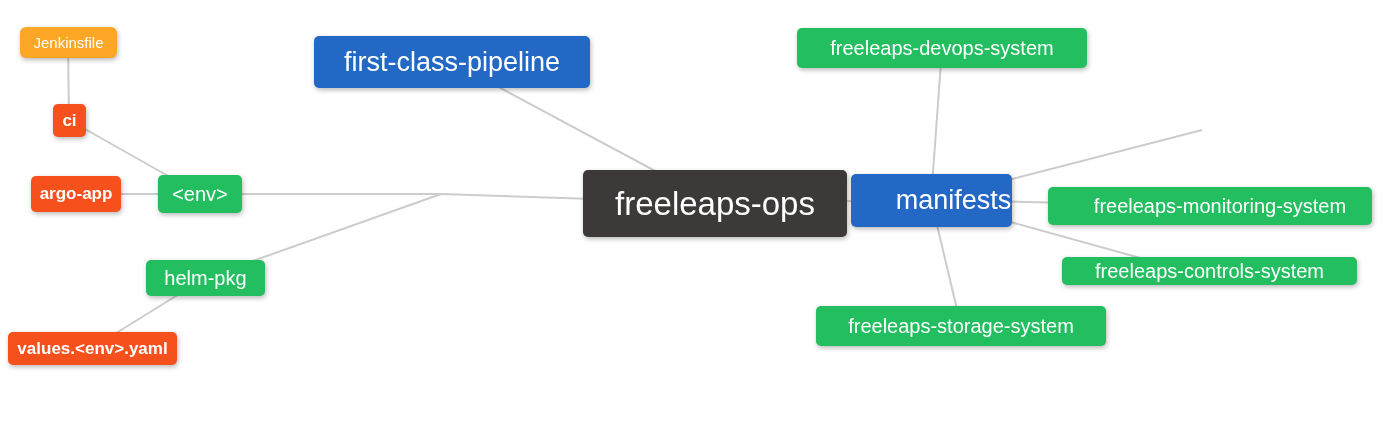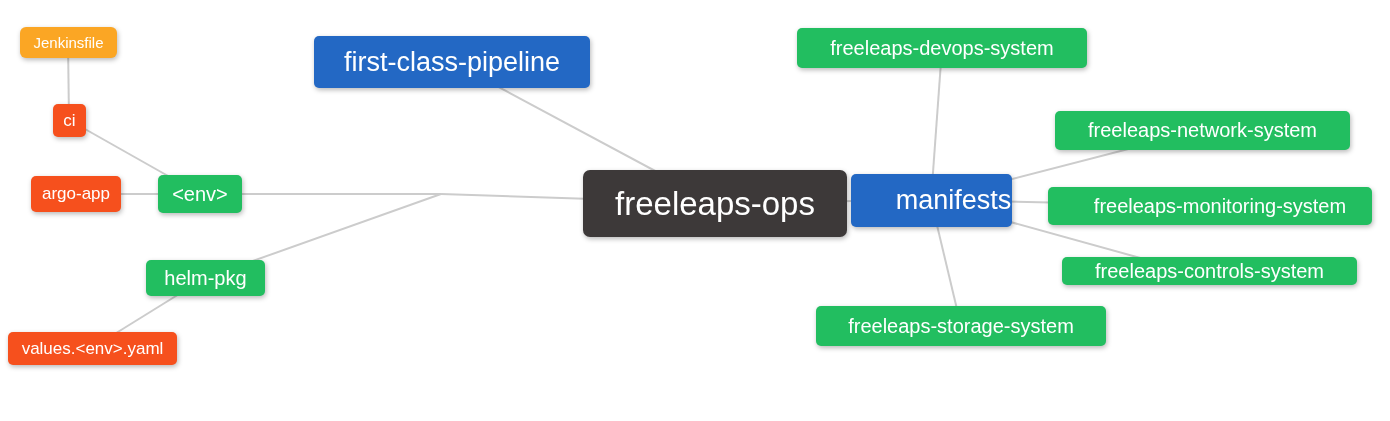--- a/index.html
+++ b/index.html
@@ -35,23 +35,23 @@
     color: var(--text, #ffffff);
     border-radius: 5px;
     white-space: nowrap;
     box-shadow: 1px 2px 5px rgba(0,0,0,0.28);
     cursor: default;
     box-sizing: border-box;
   }
   .lvl-root { background: var(--root, #3d3939); }
   .lvl-1    { background: var(--level1, #2368c4); }
   .lvl-2    { background: var(--level2, #22be60); }
-  .lvl-3    { background: var(--level3, #f6501d); }
+  .lvl-3    { background: var(--level3, #f6501d); font-weight: bold; }
   .lvl-4    { background: var(--level4, #fba624); border-radius: 6px; }
-  .fs-xl { font-size: 33px; border-radius: 7px; }
+  .fs-xl { font-size: 33px; }
   .fs-lg { font-size: 27px; }
   .fs-md { font-size: 20px; }
   .fs-sm { font-size: 17px; }
   .fs-xs { font-size: 15px; }
 </style>
 </head>
 <body>
 
 <div class="canvas">
 
@@ -75,18 +75,17 @@
   <div class="node lvl-4 fs-xs" style="left:20px;  top:27px;  width:97px;  height:31px;">Jenkinsfile</div>
   <div class="node lvl-3 fs-sm" style="left:53px;  top:104px; width:33px;  height:33px;">ci</div>
   <div class="node lvl-3 fs-sm" style="left:31px;  top:176px; width:90px;  height:36px;">argo-app</div>
   <div class="node lvl-2 fs-md" style="left:158px; top:175px; width:84px;  height:38px;">&lt;env&gt;</div>
   <div class="node lvl-2 fs-md" style="left:146px; top:260px; width:119px; height:36px;">helm-pkg</div>
   <div class="node lvl-3 fs-sm" style="left:8px;   top:332px; width:169px; height:33px;">values.&lt;env&gt;.yaml</div>
   <div class="node lvl-1 fs-lg" style="left:314px; top:36px;  width:276px; height:52px;">first-class-pipeline</div>
   <div class="node lvl-root fs-xl" style="left:583px; top:170px; width:264px; height:67px;">freeleaps-ops</div>
   <div class="node lvl-1 fs-lg" style="left:851px; top:174px; width:161px; height:53px;padding-left:44px;">manifests</div>
   <div class="node lvl-2 fs-md" style="left:797px; top:28px;  width:290px; height:40px;">freeleaps-devops-system</div>
-  <div class="node lvl-2 fs-md" style="left:1055px;top:111px; width:295px; height:39px;">freeleaps-network-system</div>
   <div class="node lvl-2 fs-md" style="left:1048px;top:187px; width:324px; height:38px;padding-left:20px;">freeleaps-monitoring-system</div>
   <div class="node lvl-2 fs-md" style="left:1062px;top:257px; width:295px; height:28px;">freeleaps-controls-system</div>
   <div class="node lvl-2 fs-md" style="left:816px; top:306px; width:290px; height:40px;">freeleaps-storage-system</div>
 
 </div>
 
 </body></html>

